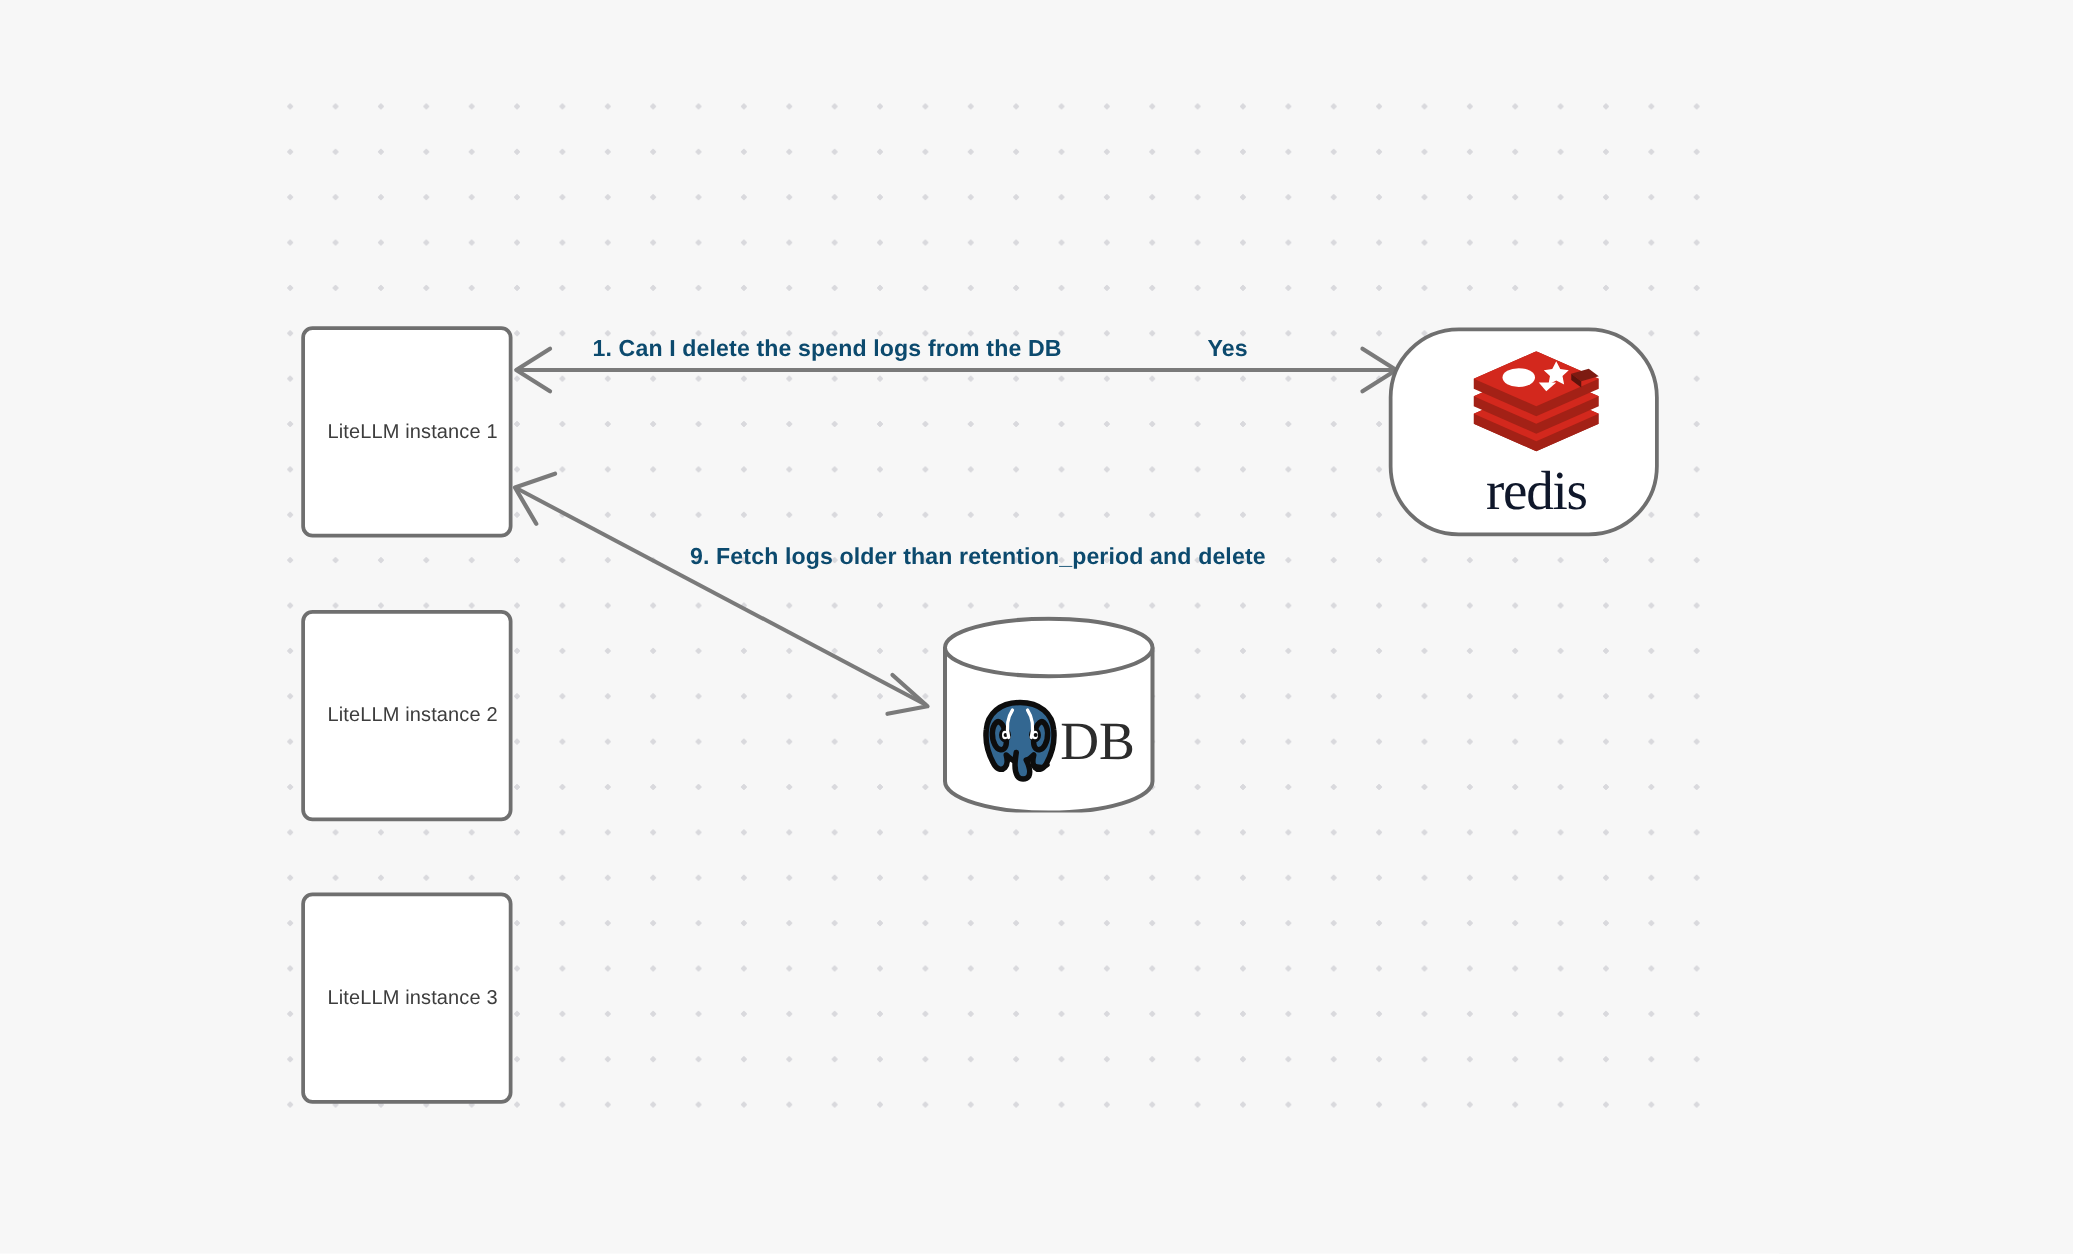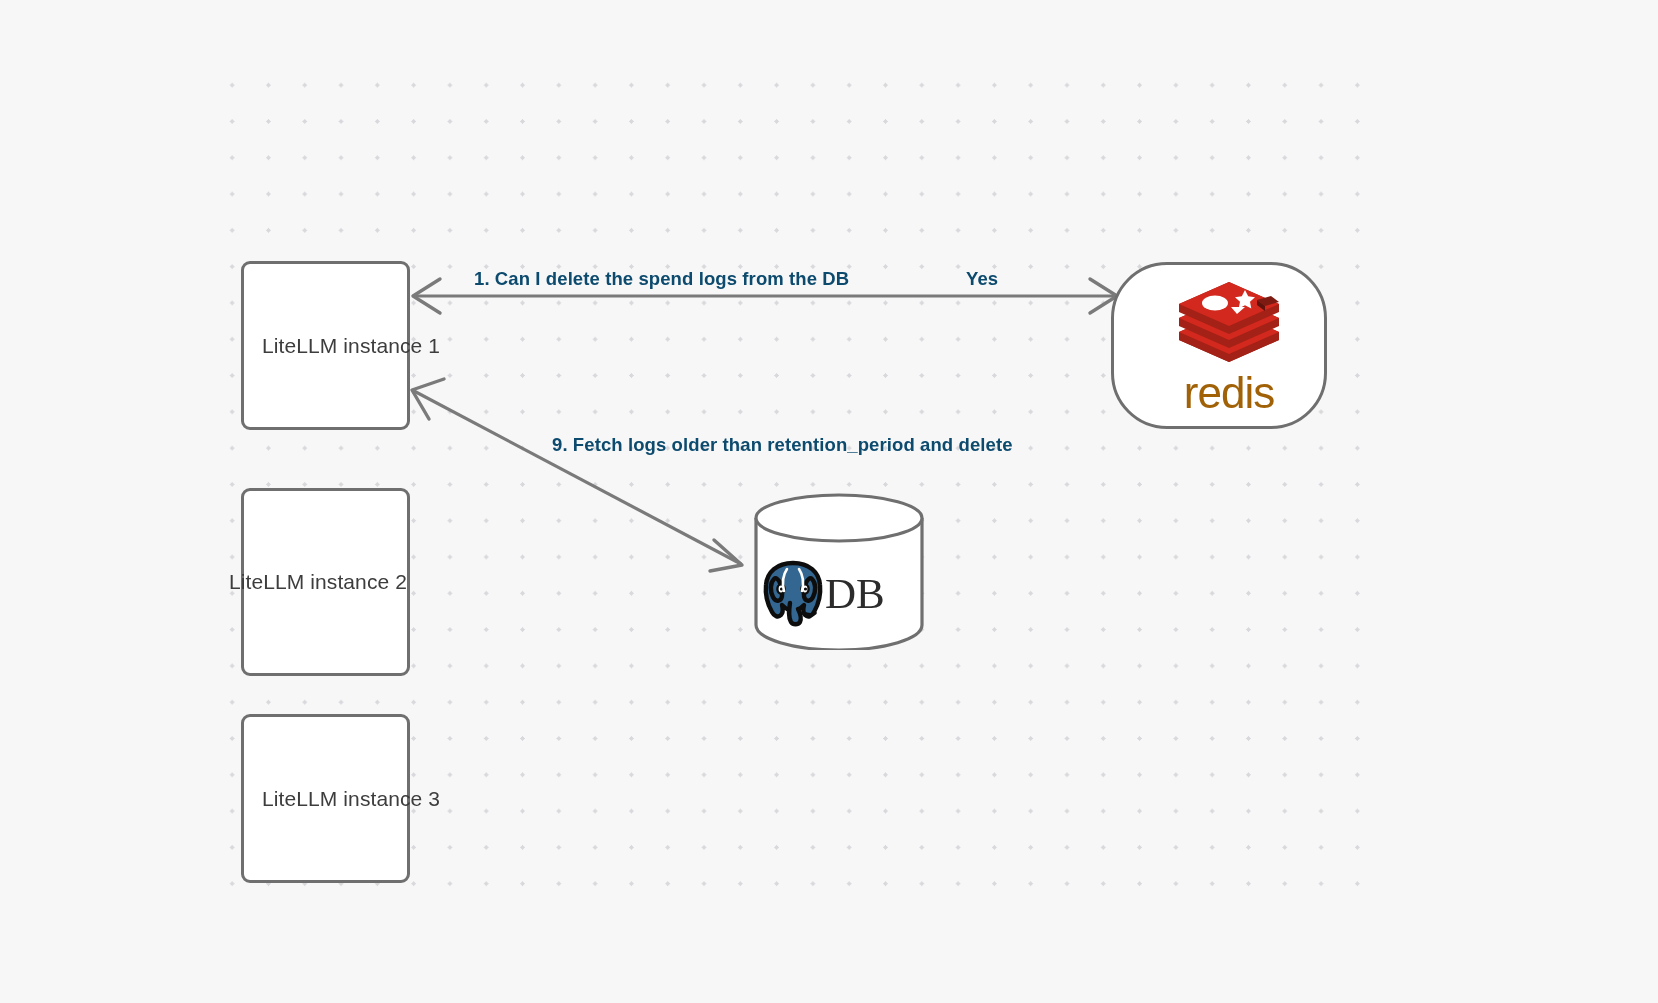--- a/index.html
+++ b/index.html
@@ -38,21 +38,21 @@
     position: absolute;
     background: #ffffff;
     border: 3px solid #6f6f6f;
     border-radius: 9px;
     box-sizing: border-box;
     display: flex;
     align-items: center;
     justify-content: flex-start;
   }
   .node-box-label {
-    font-size: 21px;
+    font-size: 16px;
     color: #3d3d3d;
     padding-left: 18px;
     letter-spacing: .1px;
     white-space: nowrap;
   }
   #node-redis {
     position: absolute;
     left: 1111px;
     top: 262px;
     width: 216px;
@@ -67,41 +67,42 @@
     justify-content: center;
   }
   .redis-logo-wrap {
     display: flex;
     flex-direction: column;
     align-items: center;
     transform: translate(10px, 2px);
   }
   .redis-word {
     font-size: 44px;
-    color: #a16207;
-    font-family: Liberation Sans, sans-serif;
+    color: #0f172a;
+    font-family: Liberation Serif, serif;
     font-weight: 400;
     letter-spacing: -1px;
     line-height: .95;
     margin-top: 2px;
   }
   #node-db {
     position: absolute;
     left: 753px;
     top: 493px;
     width: 172px;
     height: 157px;
   }
   .db-content {
     position: absolute;
     left: 0; top: 0;
     width: 172px;
     height: 157px;
     display: flex;
     align-items: center;
+    justify-content: center;
     transform: translate(6px, 22px);
   }
   .db-word {
     font-size: 43px;
     color: #2c2c2c;
     font-family: "Liberation Serif", serif;
     font-weight: 400;
     letter-spacing: 0px;
     margin-left: -2px;
   }
@@ -140,21 +141,21 @@
   </svg>
 
   <div class="edge-label" id="label-1">1.  Can I delete the spend logs from the DB</div>
   <div class="edge-label" id="label-yes">Yes</div>
   <div class="edge-label" id="label-2">9.  Fetch logs older than retention_period and delete</div>
 
   <div class="node-box" style="left:241px; top:261px; width:169px; height:169px;">
     <span class="node-box-label">LiteLLM instance 1</span>
   </div>
 
-  <div class="node-box" style="left:241px; top:488px; width:169px; height:188px;justify-content:flex-end;">
+  <div class="node-box" style="left:241px; top:488px; width:169px; height:169px;">
     <span class="node-box-label">LiteLLM instance 2</span>
   </div>
 
   <div class="node-box" style="left:241px; top:714px; width:169px; height:169px;">
     <span class="node-box-label">LiteLLM instance 3</span>
   </div>
 
   <div id="node-redis">
     <div class="redis-logo-wrap">
       <span>

